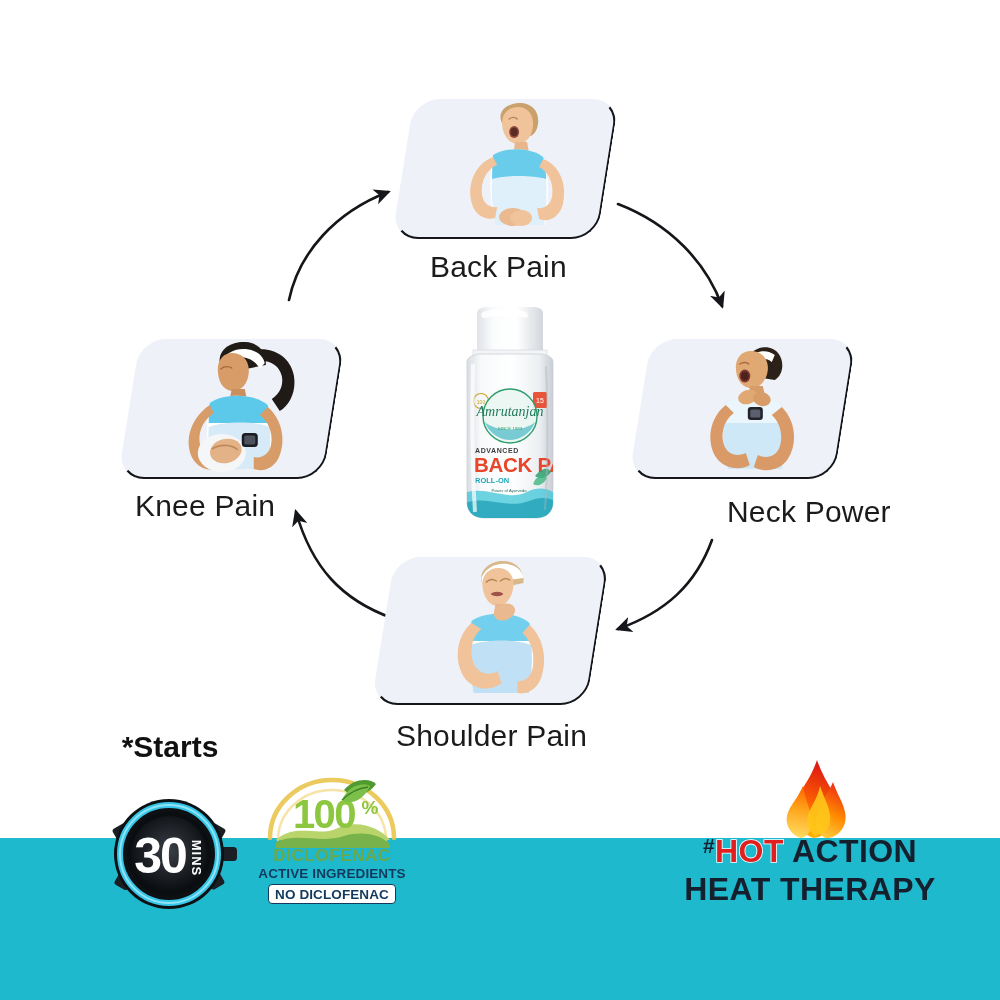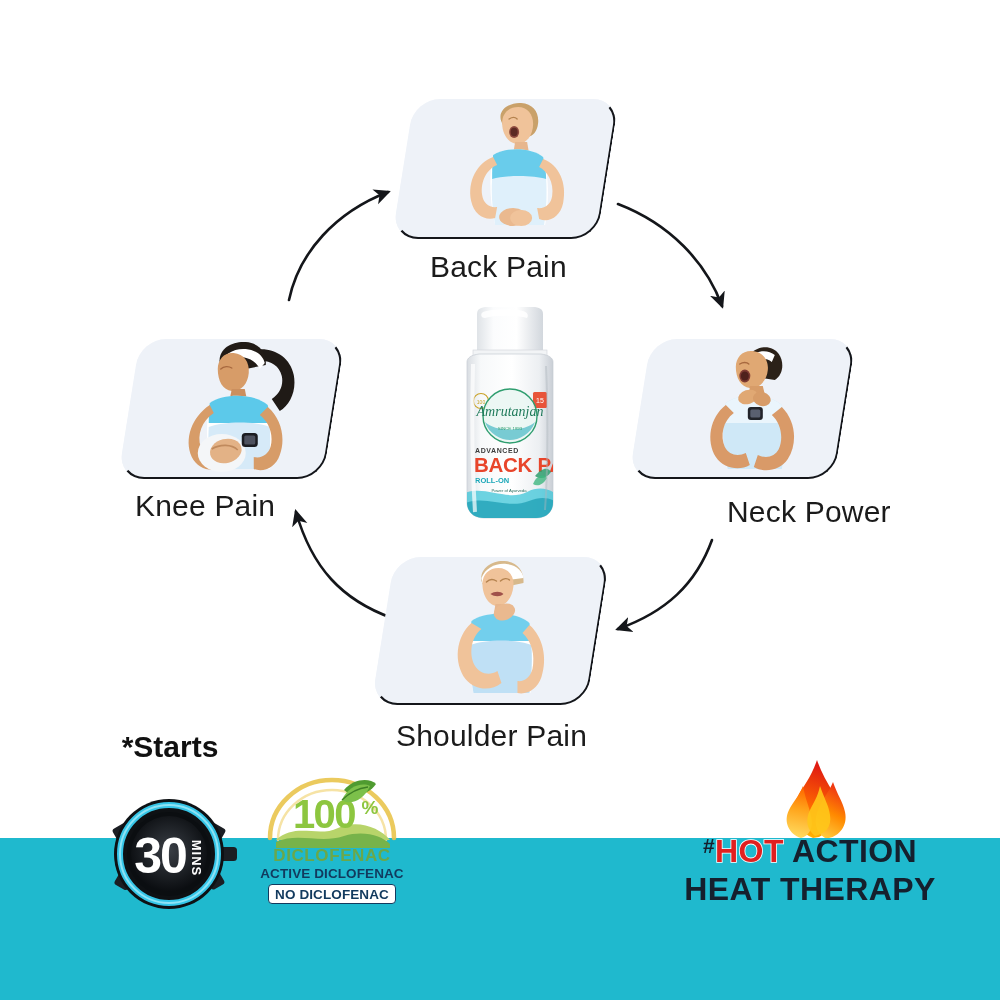--- a/index.html
+++ b/index.html
@@ -459,21 +459,21 @@
       <path d="M18,72 C40,62 62,74 86,66 C106,60 124,66 132,74 L132,78 L18,78 Z" fill="#77b34a"></path>
 
       <text x="66" y="58" text-anchor="middle" font-family="Liberation Sans, sans-serif" font-size="40" font-weight="bold" fill="#8dc63f" letter-spacing="-1.5">100</text>
       <text x="112" y="44" text-anchor="middle" font-family="Liberation Sans, sans-serif" font-size="19" font-weight="bold" fill="#8dc63f">%</text>
 
       <path d="M86,20 C96,8 112,8 118,14 C110,26 94,28 86,20 Z" fill="#4f9b30"></path>
       <path d="M84,30 C90,16 104,12 112,16 C106,30 92,36 84,30 Z" fill="#7cc04a"></path>
       <path d="M84,30 C92,22 102,18 110,17" stroke="#3d7f25" stroke-width="1.3" fill="none"></path>
     </svg>
     <div class="ayur-text" id="ayur-word">DICLOFENAC</div>
-    <div class="ayur-text" id="ayur-active">ACTIVE DICLOFENAC</div>
+    <div class="ayur-text" id="ayur-active">ACTIVE INGREDIENTS</div>
     <div class="ayur-text" id="ayur-nodiclo">
       <span>NO DICLOFENAC</span>
     </div>
   </div>
 
   <div id="hot-block">
     <svg id="flame" width="130" height="100" viewBox="0 0 130 100">
       <defs>
         <linearGradient id="fl1" x1="0" y1="1" x2="0.2" y2="0">
           <stop offset="0%" stop-color="#FFC400"></stop>

